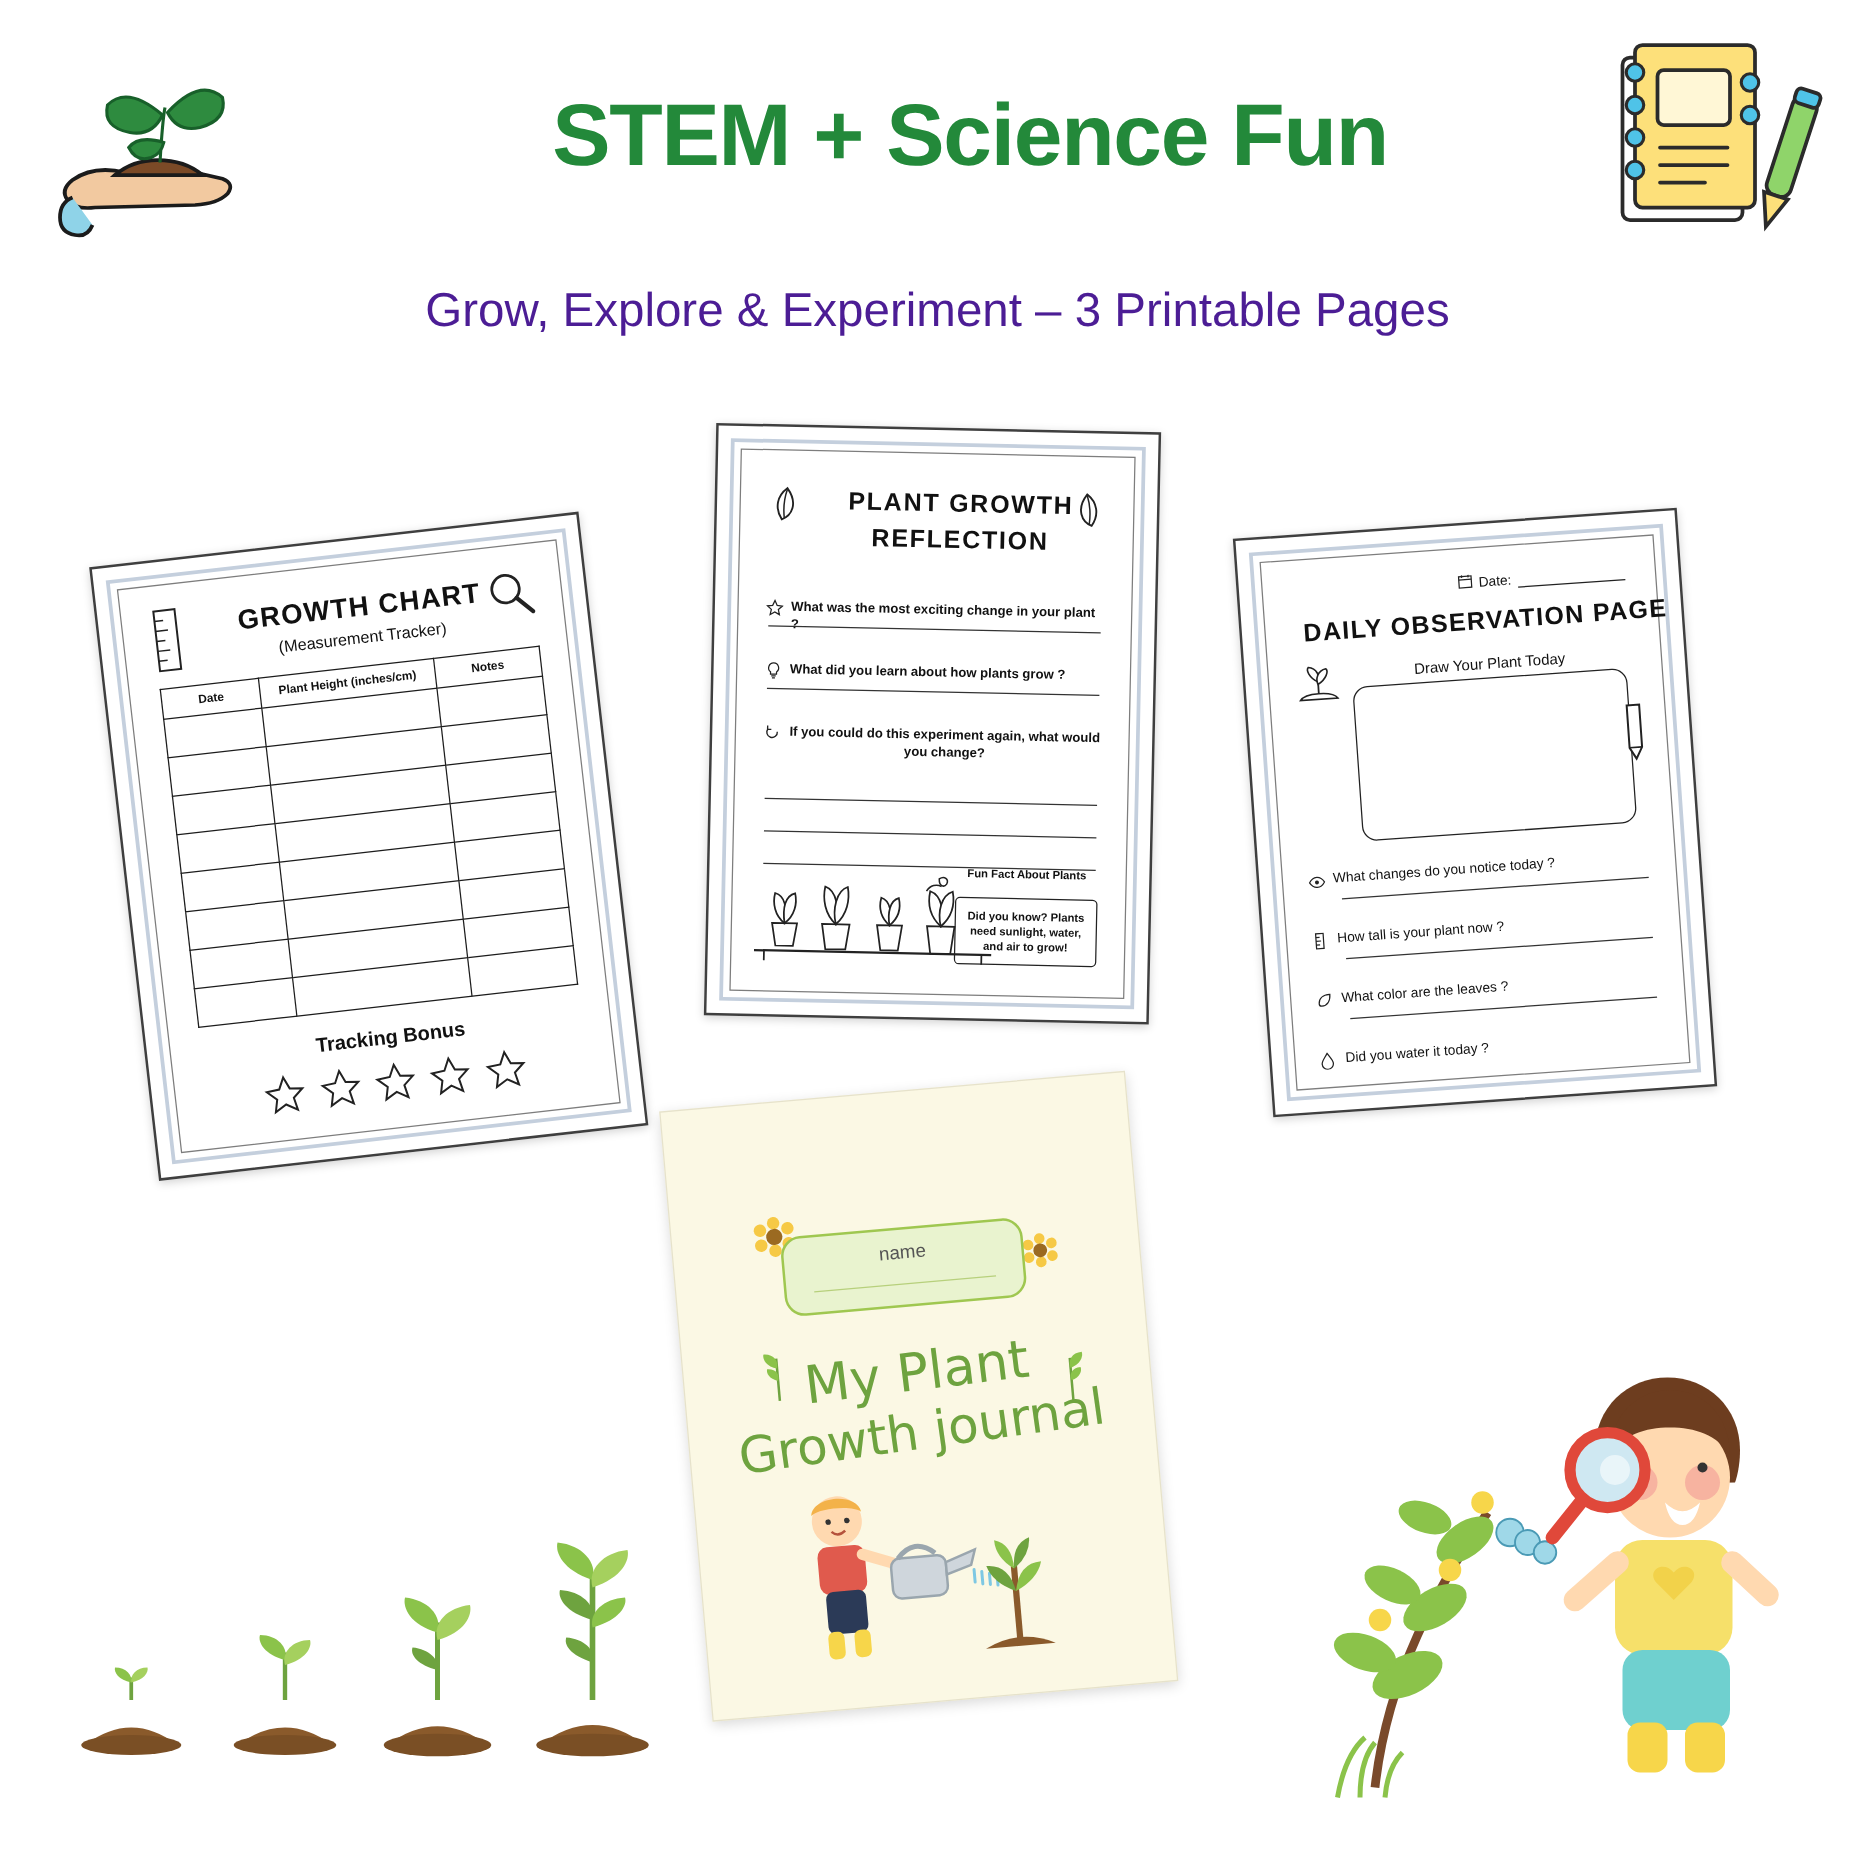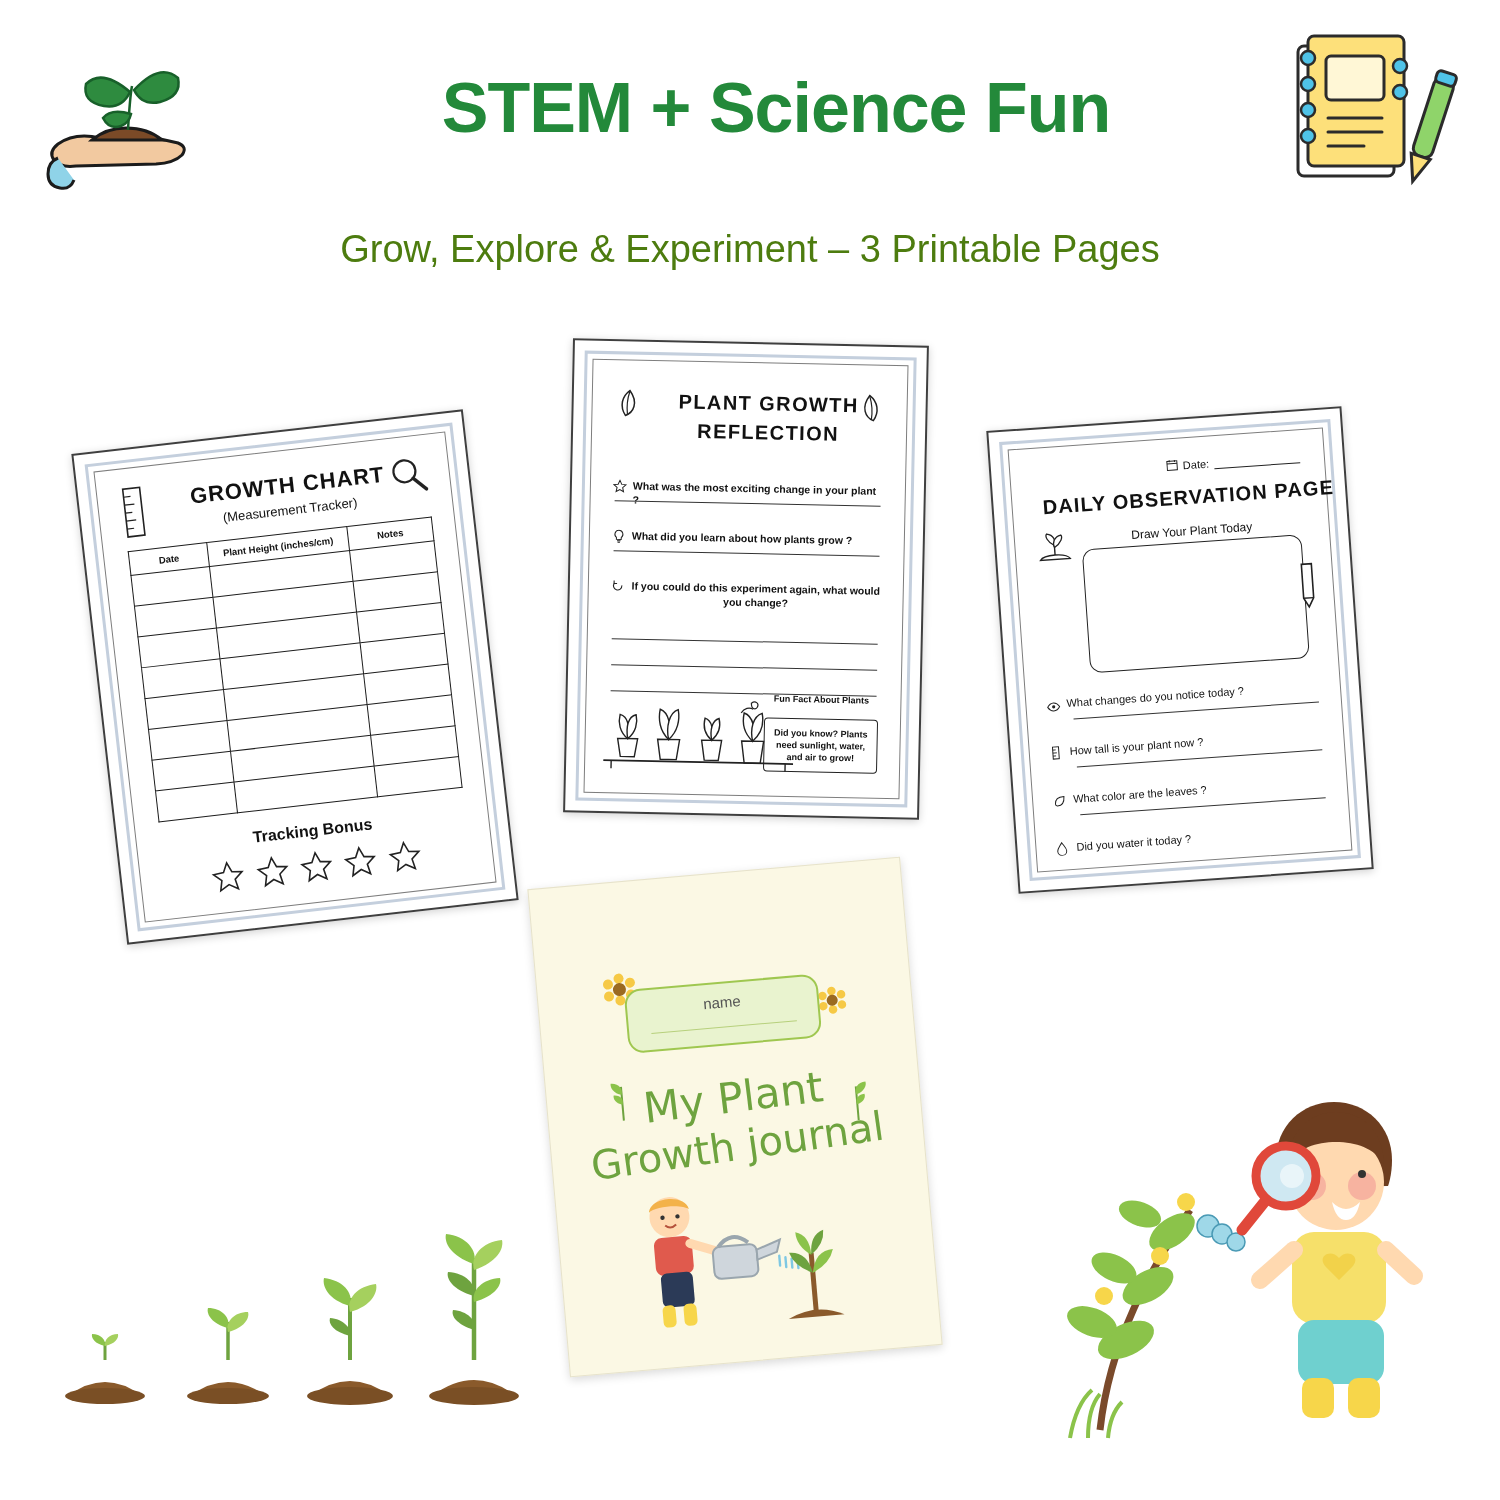--- a/index.html
+++ b/index.html
@@ -9,21 +9,21 @@
   }
   .abs{position:absolute;}
 
   
   #main-title{
     position:absolute;left:0;top:68px;width:1500px;text-align:center;
     font-size:70px;font-weight:bold;color:#23893a;letter-spacing:-1px;margin-left:26px;
   }
   #subtitle{
     position:absolute;left:0;top:228px;width:1500px;text-align:center;
-    font-size:38px;color:#4d7c0f;font-weight:400;
+    font-size:38px;color:#4c1d95;font-weight:400;
   }
 
   
   #hand-plant{left:30px;top:18px;width:200px;height:200px;}
   #notebook-pen{right:30px;top:18px;width:200px;height:200px;}
 
   
   .page{
     background:#ffffff;border:2px solid #3f3f3f;box-shadow:0 2px 8px rgba(0,0,0,.18);
   }

